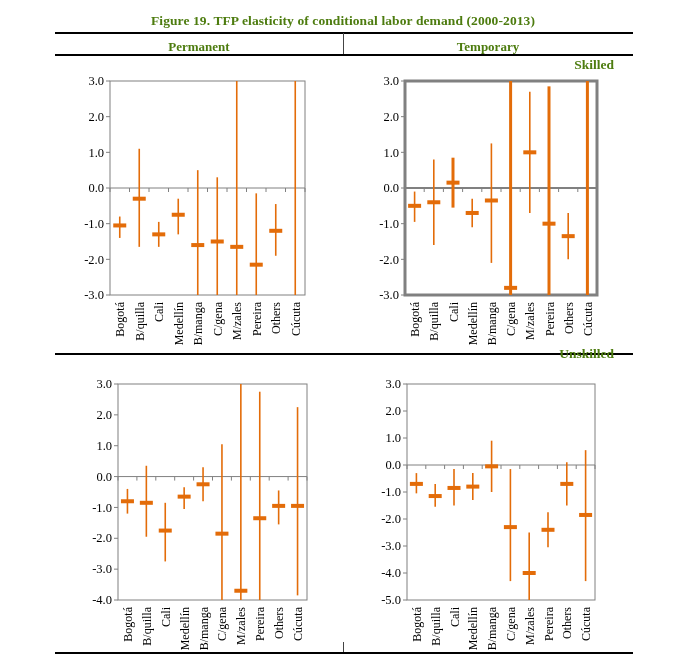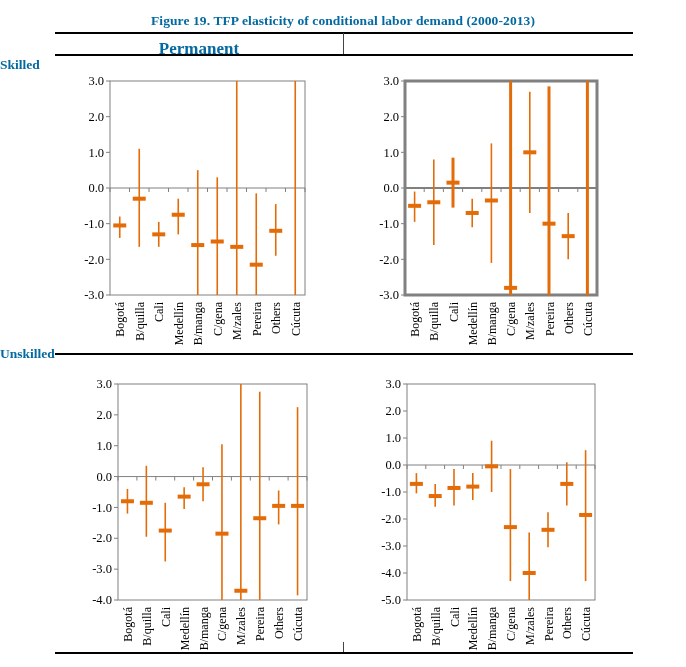--- a/index.html
+++ b/index.html
@@ -1,38 +1,38 @@
 <!DOCTYPE html>
 <html><head>
 <meta charset="utf-8">
 <style>
   html,body{margin:0;padding:0;background:#fff;}
   .page{
     position:relative;width:686px;height:667px;background:#ffffff;
-    font-family:"Liberation Serif","DejaVu Serif",serif;color:#0369a1;
+    font-family:"Liberation Serif","DejaVu Serif",serif;color:#4d7c0f;
     overflow:hidden;
     text-decoration:underline;
   }
   .title{
     position:absolute;top:13px;left:0;width:686px;text-align:center;
     font-size:13.5px;font-weight:bold;letter-spacing:.1px;
   }
   .rule{position:absolute;left:55px;width:578px;height:1.6px;background:#000;}
   #rule-title{top:32px;}
   #rule-cols{top:54px;}
   #rule-mid{top:353px;}
   #rule-note{top:652px;}
   .colhead{
     position:absolute;top:39px;height:15px;text-align:center;
-    font-size:17px;font-weight:bold;
+    font-size:13px;font-weight:bold;
   }
   #colhead-permanent{left:55px;width:288px;}
   #colhead-temporary{left:343px;width:290px;}
   .grouphead{
-    position:absolute;left:0;width:686px;text-align:left;
+    position:absolute;left:0;width:614px;text-align:right;
     font-size:13.5px;font-weight:bold;
   }
   #grouphead-skilled{top:57px;}
   #grouphead-unskilled{top:346px;}
   .divtick{position:absolute;left:343px;width:1px;background:#444;}
   #divtick-top{top:33px;height:21px;}
   #divtick-bottom{top:642px;height:10px;}
   .panel{position:absolute;}
   #panel-0{left:60px;top:74px;}
   #panel-1{left:350px;top:74px;}
@@ -43,20 +43,21 @@
   }
 </style>
 </head>
 <body>
 
 <div class="page">
   <div class="title">Figure 19. TFP elasticity of conditional labor demand (2000-2013)</div>
   <div class="rule" id="rule-title"></div>
 
   <div class="colhead" id="colhead-permanent">Permanent</div>
+  <div class="colhead" id="colhead-temporary">Temporary</div>
   <div class="divtick" id="divtick-top"></div>
   <div class="rule" id="rule-cols"></div>
 
   <div class="grouphead" id="grouphead-skilled">Skilled</div>
 
   <svg class="panel" id="panel-0" width="292" height="279">
       <rect x="50" y="7" width="195" height="214" fill="none" stroke="#808080" stroke-width="1"></rect>
       <g font-size="12.5" font-family="&quot;Liberation Serif&quot;,&quot;DejaVu Serif&quot;,serif" fill="#000000">
         <text x="44" y="11.2" text-anchor="end">3.0</text>
         <text x="44" y="46.86666666666667" text-anchor="end">2.0</text>

